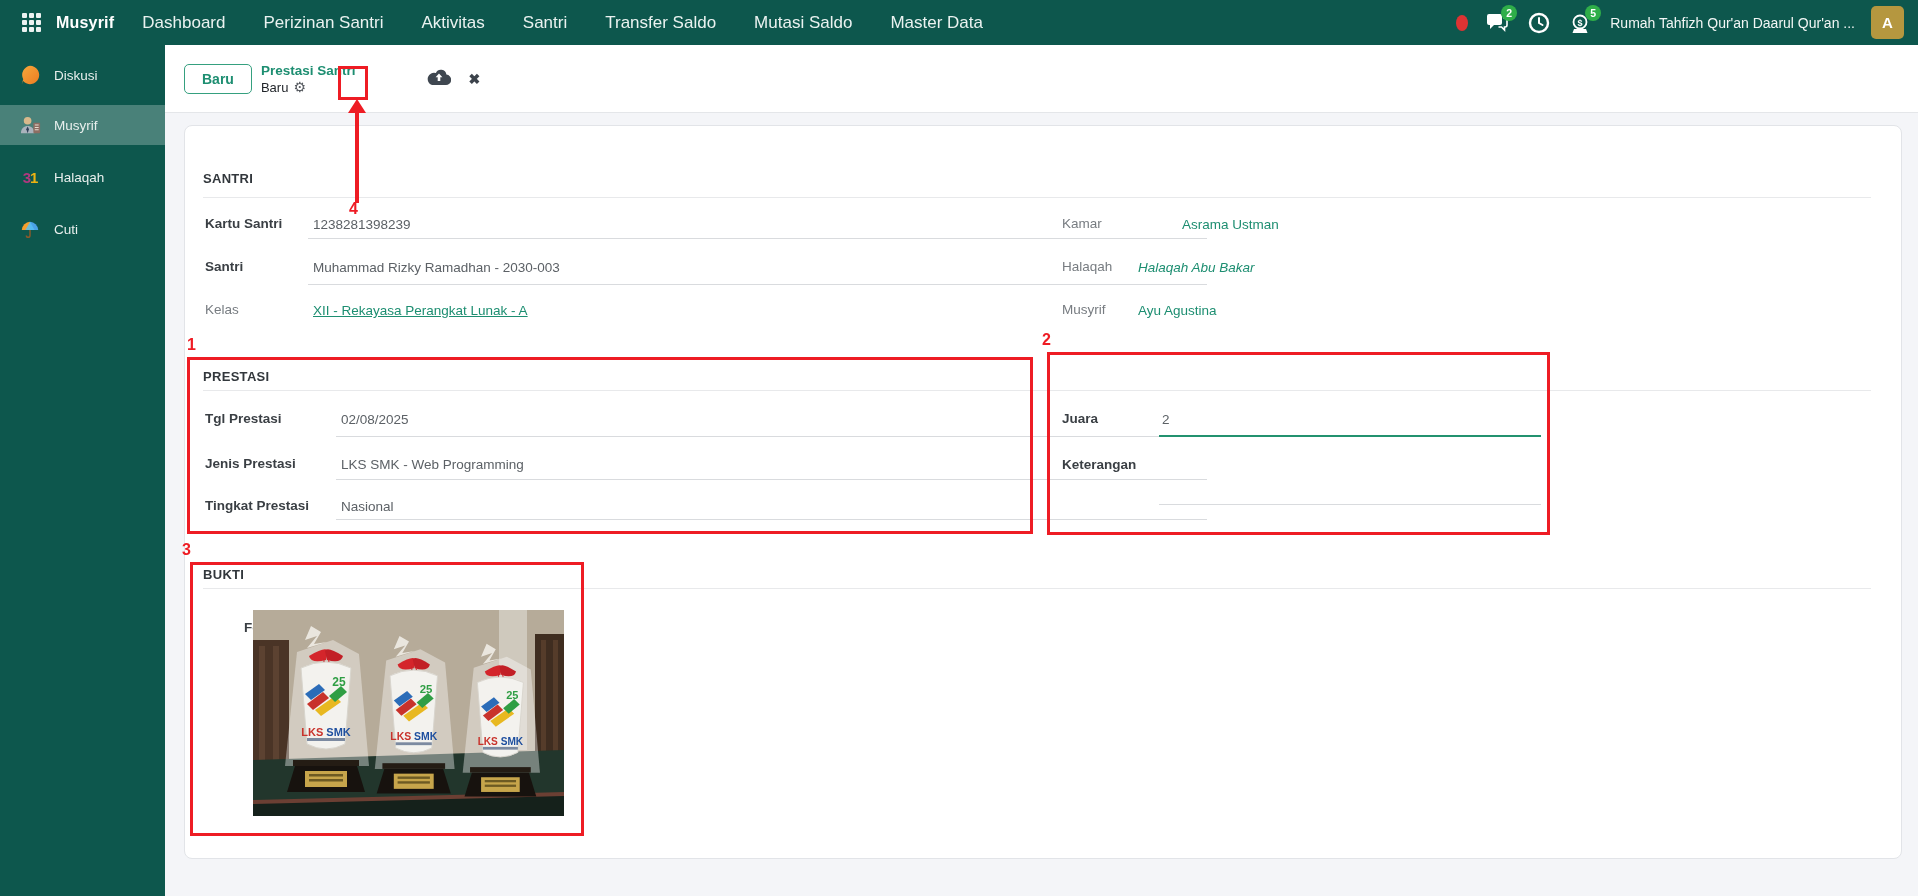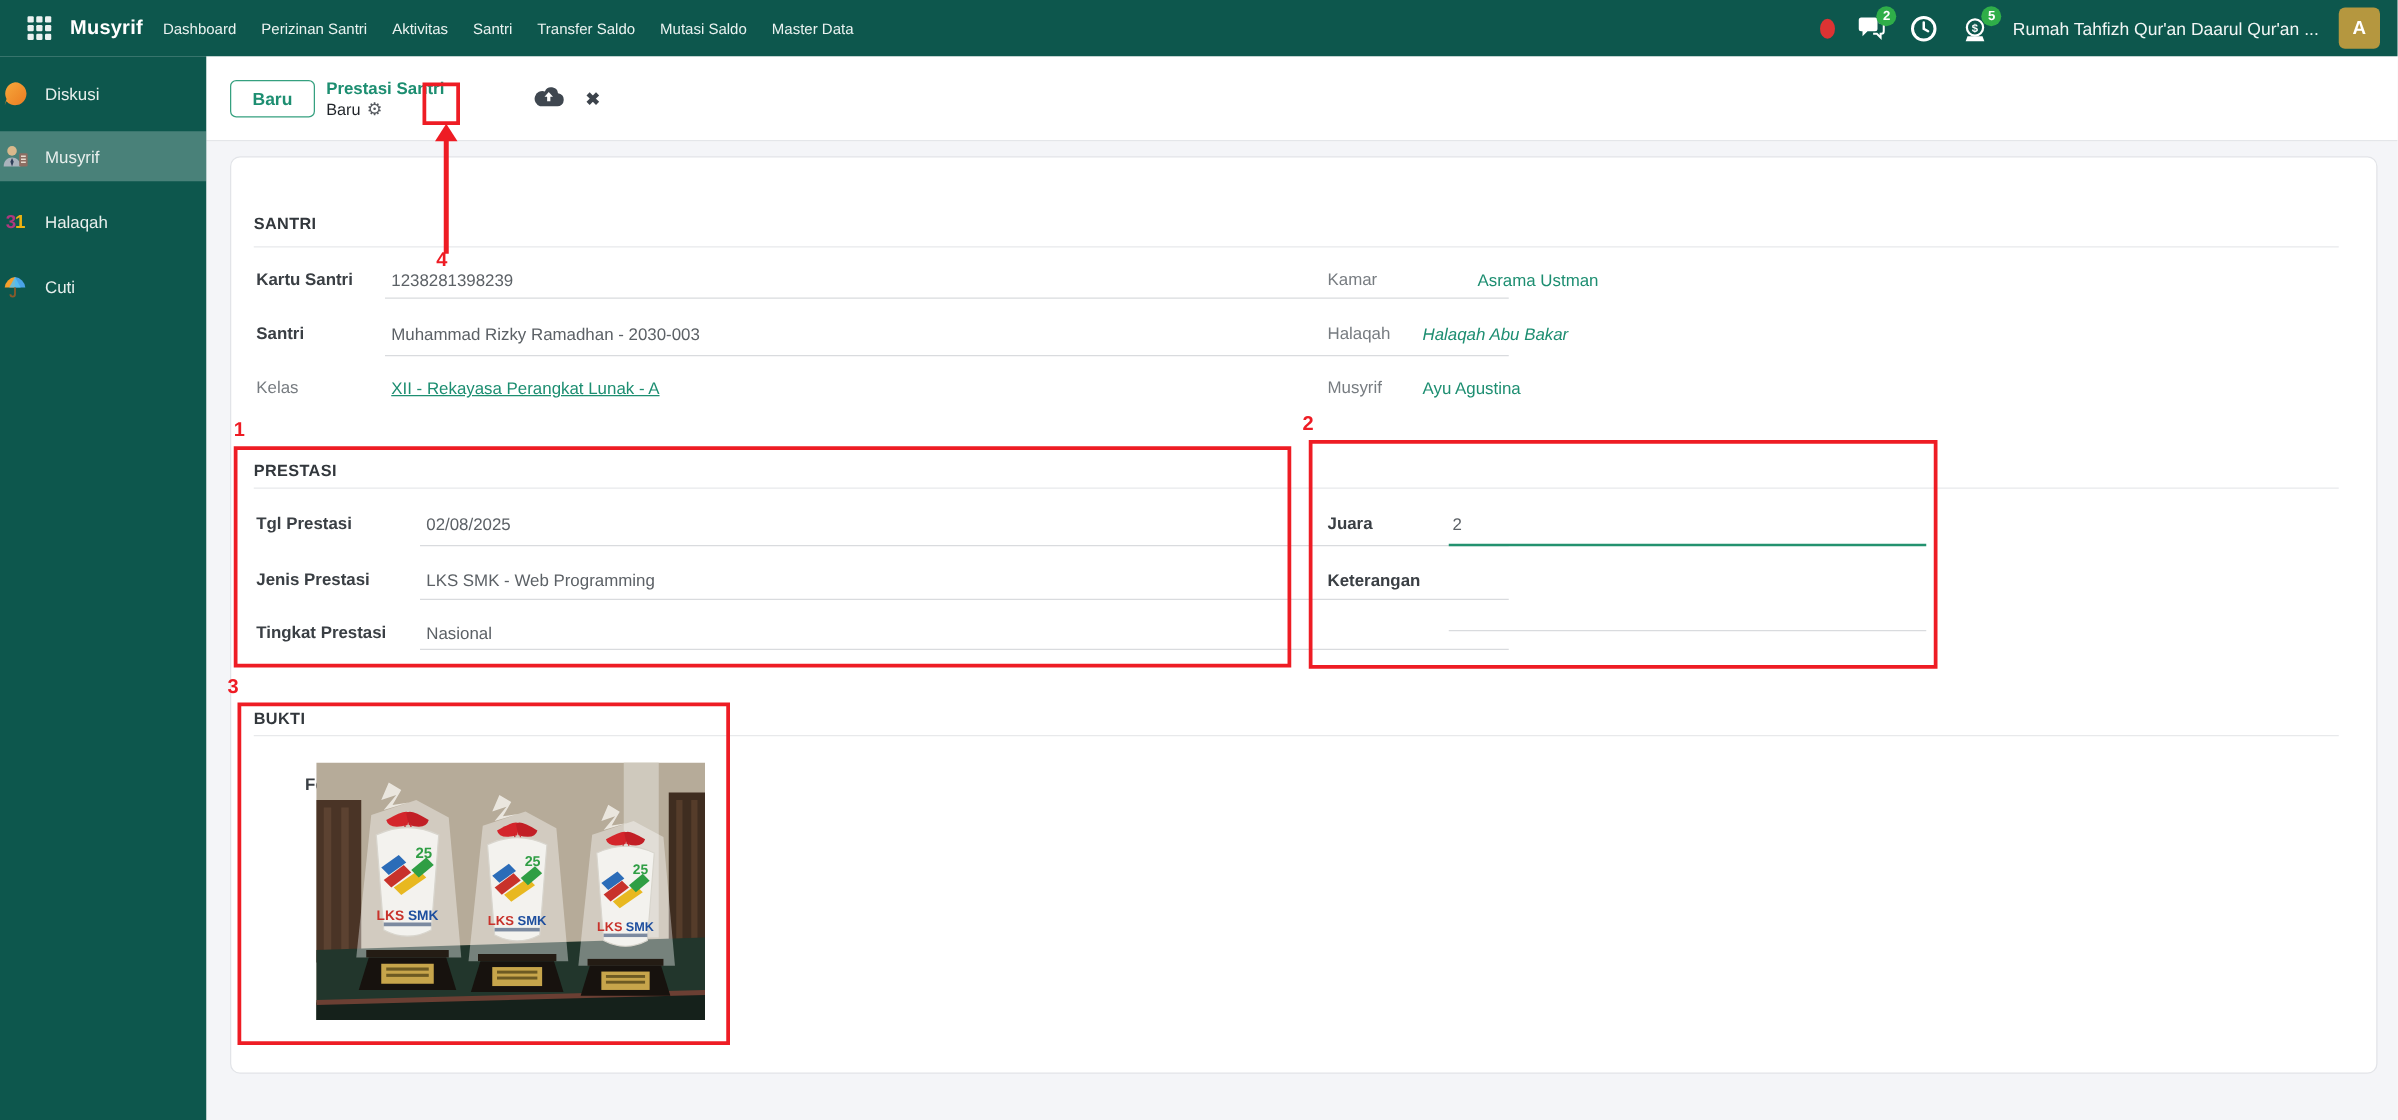--- a/index.html
+++ b/index.html
@@ -6,38 +6,38 @@
   html,body { width:1918px; height:896px; overflow:hidden; background:#f4f5f7;
               font-family:"Liberation Sans", sans-serif; }
 
   
   .topbar { position:absolute; left:0; top:0; width:1918px; height:45px;
             background:#0d574d; display:flex; align-items:center; color:#fff; z-index:5; }
   .grid-icon { width:20px; height:20px; margin-left:22px; display:grid;
                grid-template-columns:repeat(3,5px); grid-template-rows:repeat(3,5px); gap:2px; }
   .grid-icon span { background:rgba(255,255,255,.92); border-radius:1px; }
   .brand { font-size:16px; font-weight:bold; margin-left:14px; letter-spacing:.2px; cursor:pointer; }
-  .menu { display:flex; margin-left:16px; gap:20px; font-size:12px; }
+  .menu { display:flex; margin-left:28px; gap:38px; font-size:17px; }
   .menu a { color:#eaf2f0; text-decoration:none; cursor:pointer; white-space:nowrap; }
   .nav-right { margin-left:auto; display:flex; align-items:center; gap:16px; padding-right:14px; }
   .rec-dot { width:12px; height:16px; border-radius:50%; background:#dd3333; }
   .nav-ico { position:relative; width:26px; height:26px; display:flex; align-items:center;
              justify-content:center; cursor:pointer; }
   .badge { position:absolute; top:-5px; right:-7px; background:#2fae49; color:#fff;
            font-size:10.5px; font-weight:bold; min-width:16px; height:16px; border-radius:8px;
            display:flex; align-items:center; justify-content:center; padding:0 3px; }
   .company { font-size:14px; color:#f2f6f5; max-width:250px; white-space:nowrap; }
   .avatar { width:33px; height:33px; border-radius:5px; background:#b5973f; color:#fff;
             font-size:15px; font-weight:bold; display:flex; align-items:center;
             justify-content:center; cursor:pointer; }
 
   
   .sidebar { position:absolute; left:0; top:45px; width:165px; height:851px;
              background:#0d574d; z-index:4; }
-  .side-item { display:flex; align-items:center; gap:12px; height:40px; 
+  .side-item { display:flex; align-items:center; gap:12px; height:40px; padding-left:18px;
                color:#e8efed; font-size:13.5px; cursor:pointer; margin-top:12px; }
   .side-item:first-child { margin-top:10px; }
   .side-item.active { background:rgba(255,255,255,.25); margin-top:10px; }
   .side-ico { width:24px; height:24px; display:flex; align-items:center; justify-content:center; }
   .cal-num { font-weight:bold; font-size:15px; letter-spacing:-1px; }
   .cal-num .c3 { color:#b0387f; } .cal-num .c1 { color:#edb211; }
 
   
   .cpanel { position:absolute; left:165px; top:45px; width:1753px; height:68px; background:#fff;
             border-bottom:1px solid #e4e6e9; display:flex; align-items:center; z-index:3; }

